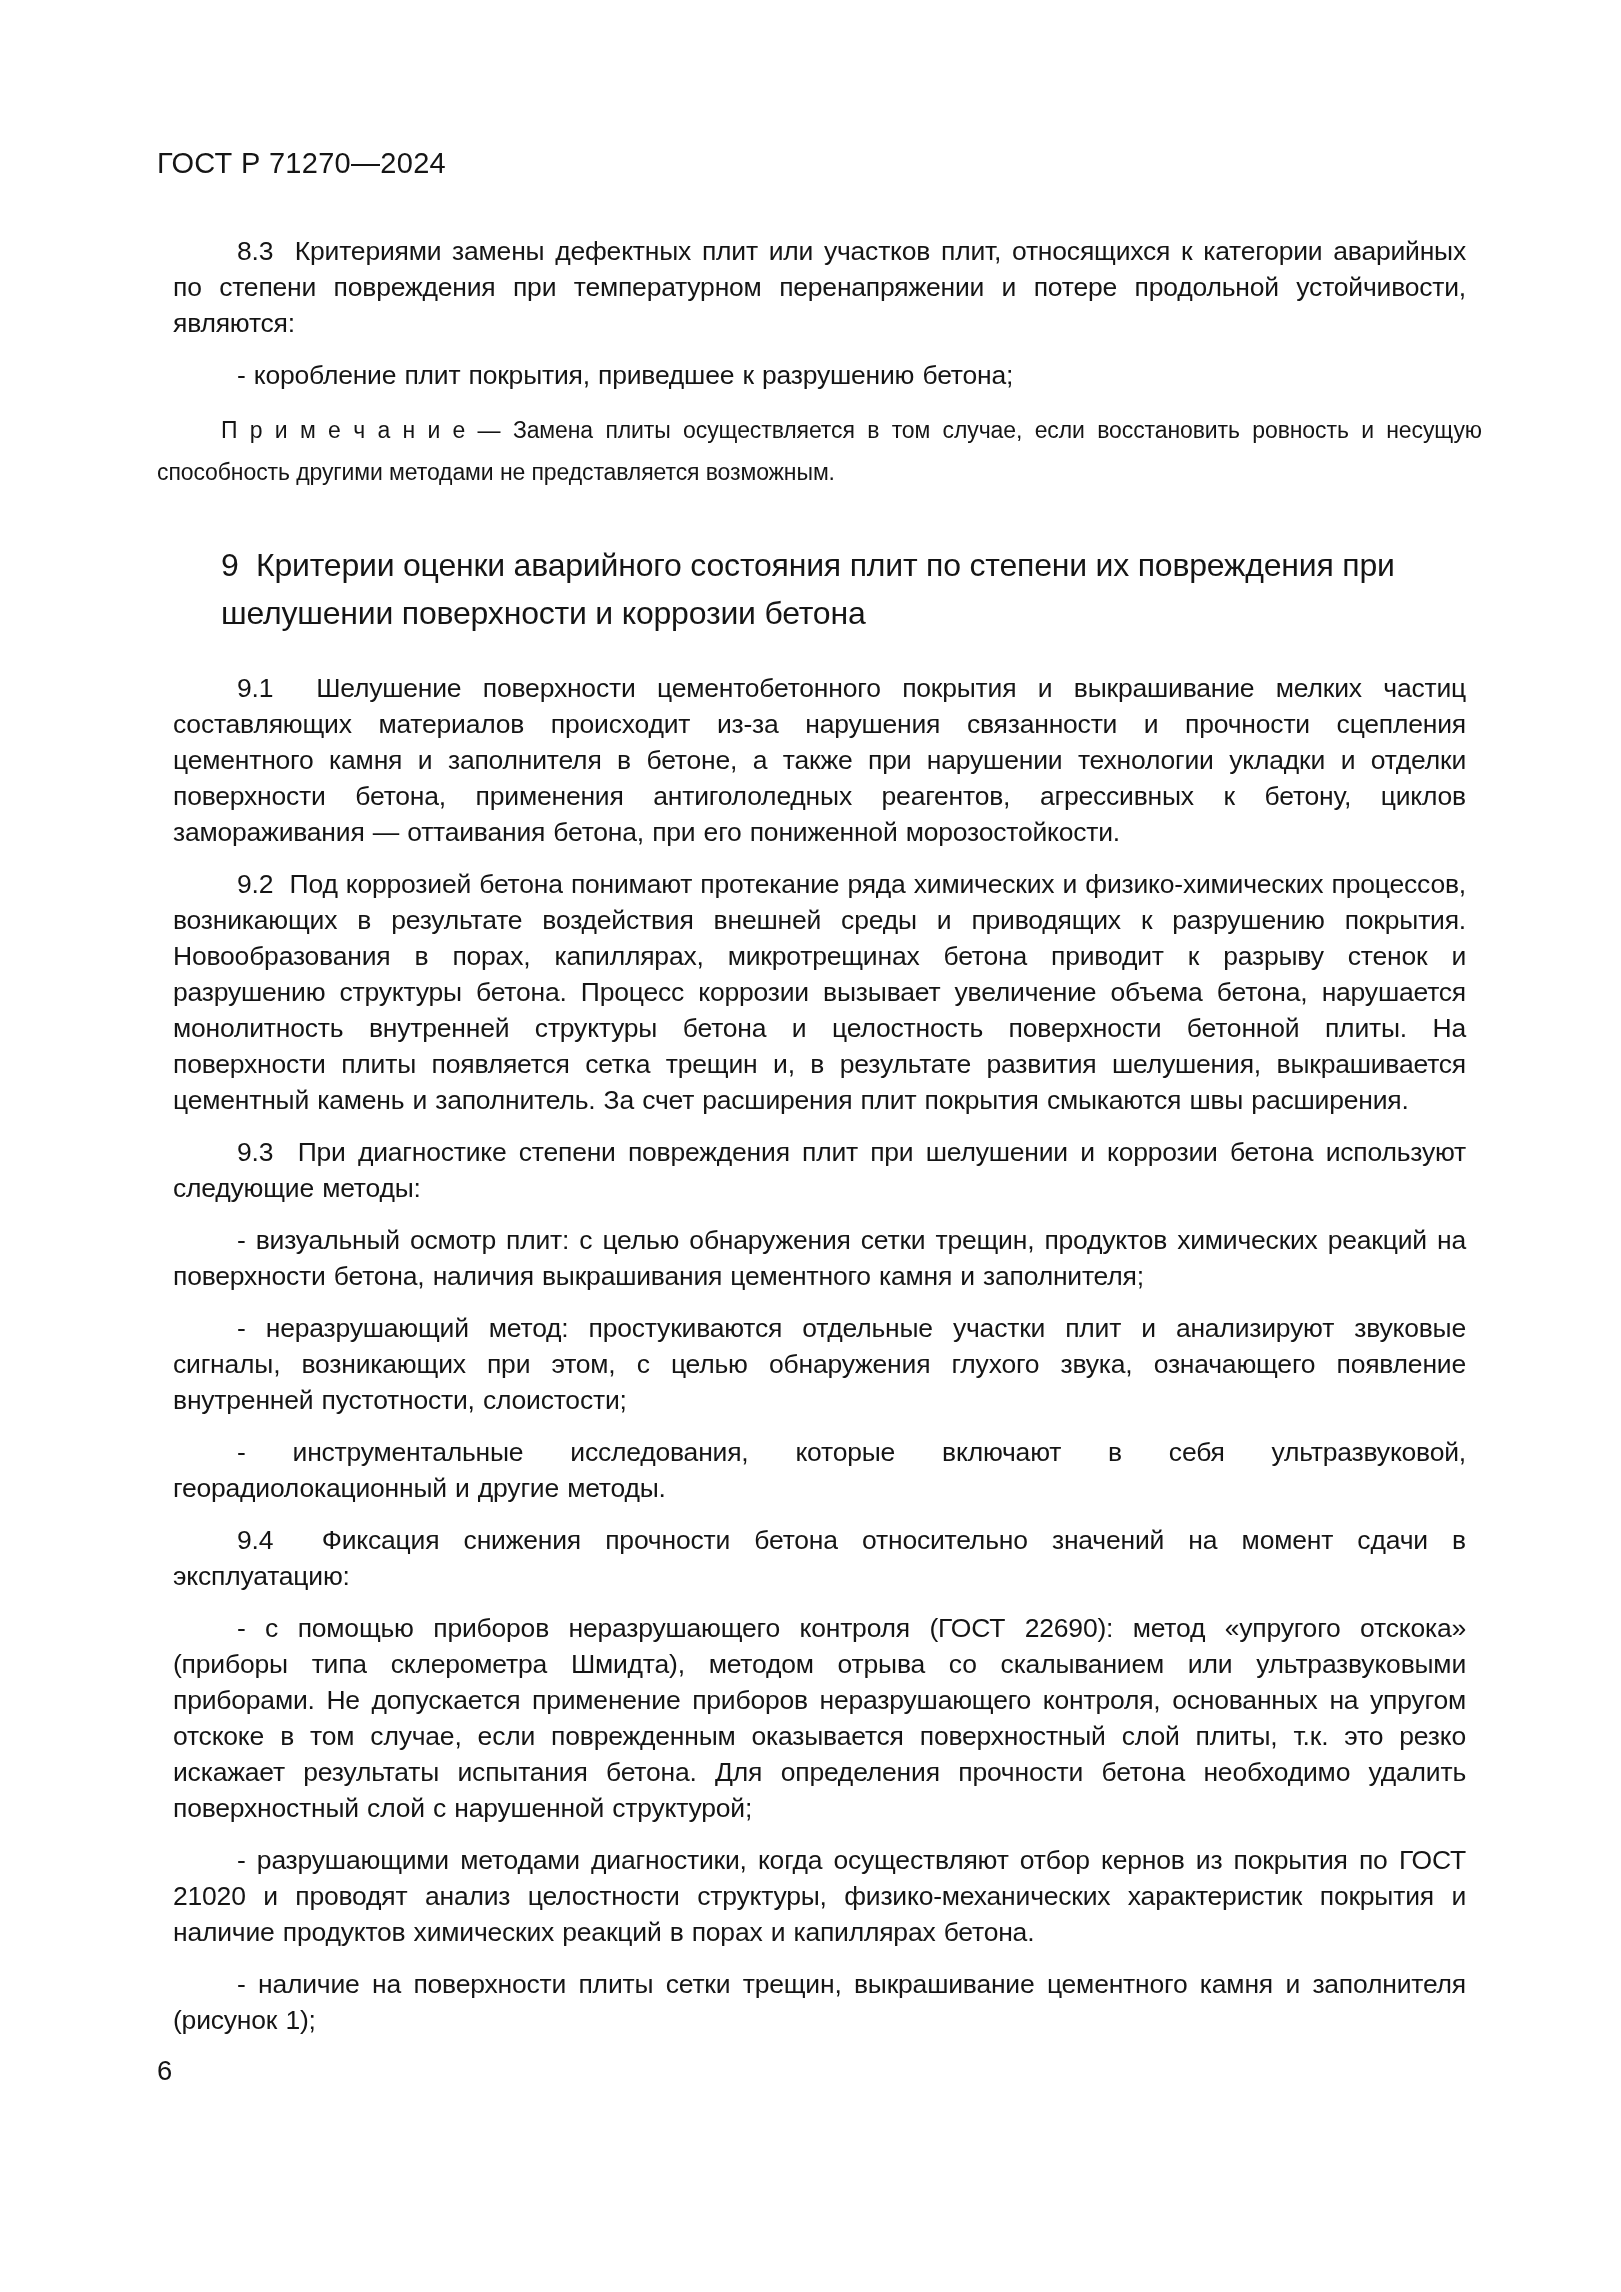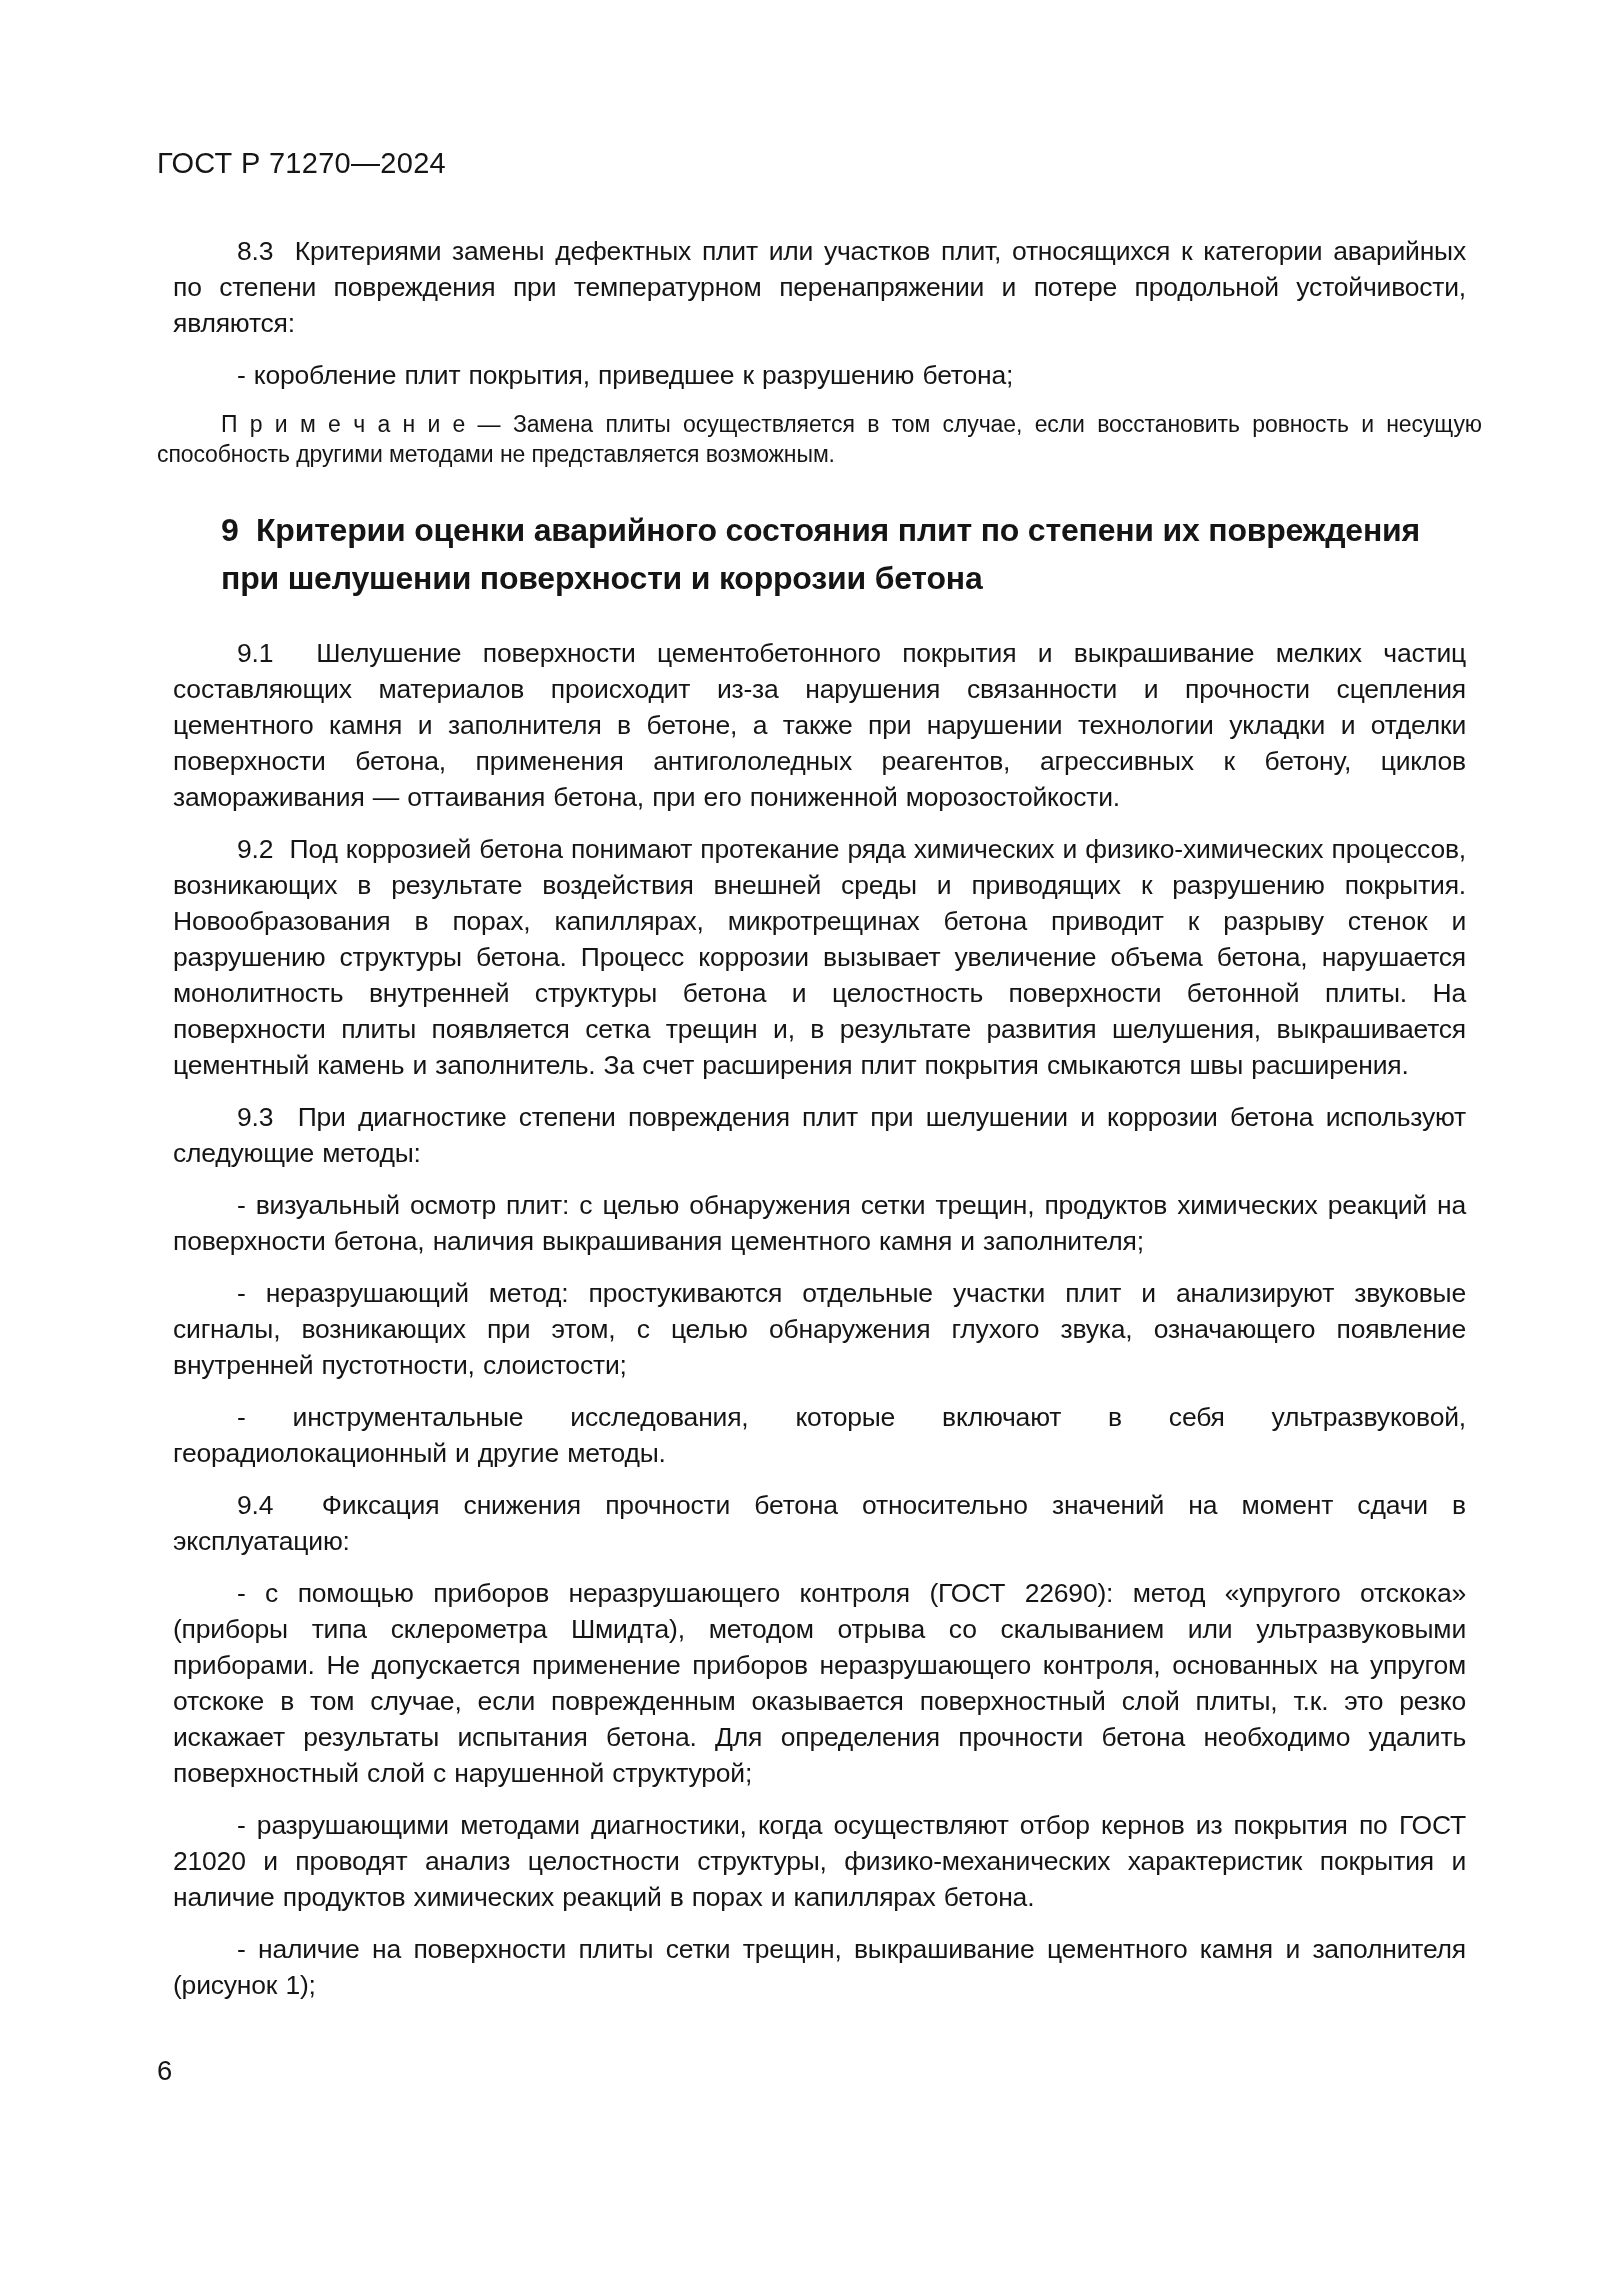--- a/index.html
+++ b/index.html
@@ -28,30 +28,30 @@
     font-size: 26.5px;
     line-height: 36px;
     text-align: justify;
     text-indent: 64px;
     letter-spacing: -0.2px;
     word-spacing: 1px;
   }
   .note {
     margin: 15.7px 0 15.7px 0;
     font-size: 23px;
-    line-height: 30px;
+    line-height: 42px;
     text-align: justify;
     text-indent: 64px;
     letter-spacing: -0.1px;
   }
   .section-heading {
-    font-weight: bold;
+    font-weight: normal;
     font-size: 32px;
     line-height: 48px;
-    margin: 37px 0 33px 64px;
+    margin: 48px 0 33px 64px;
     text-align: left;
     letter-spacing: -0.2px;
   }
   .page-number {
     position: absolute;
     left: 157px;
     top: 2054px;
     font-size: 27.4px;
     line-height: 33px;
   }

